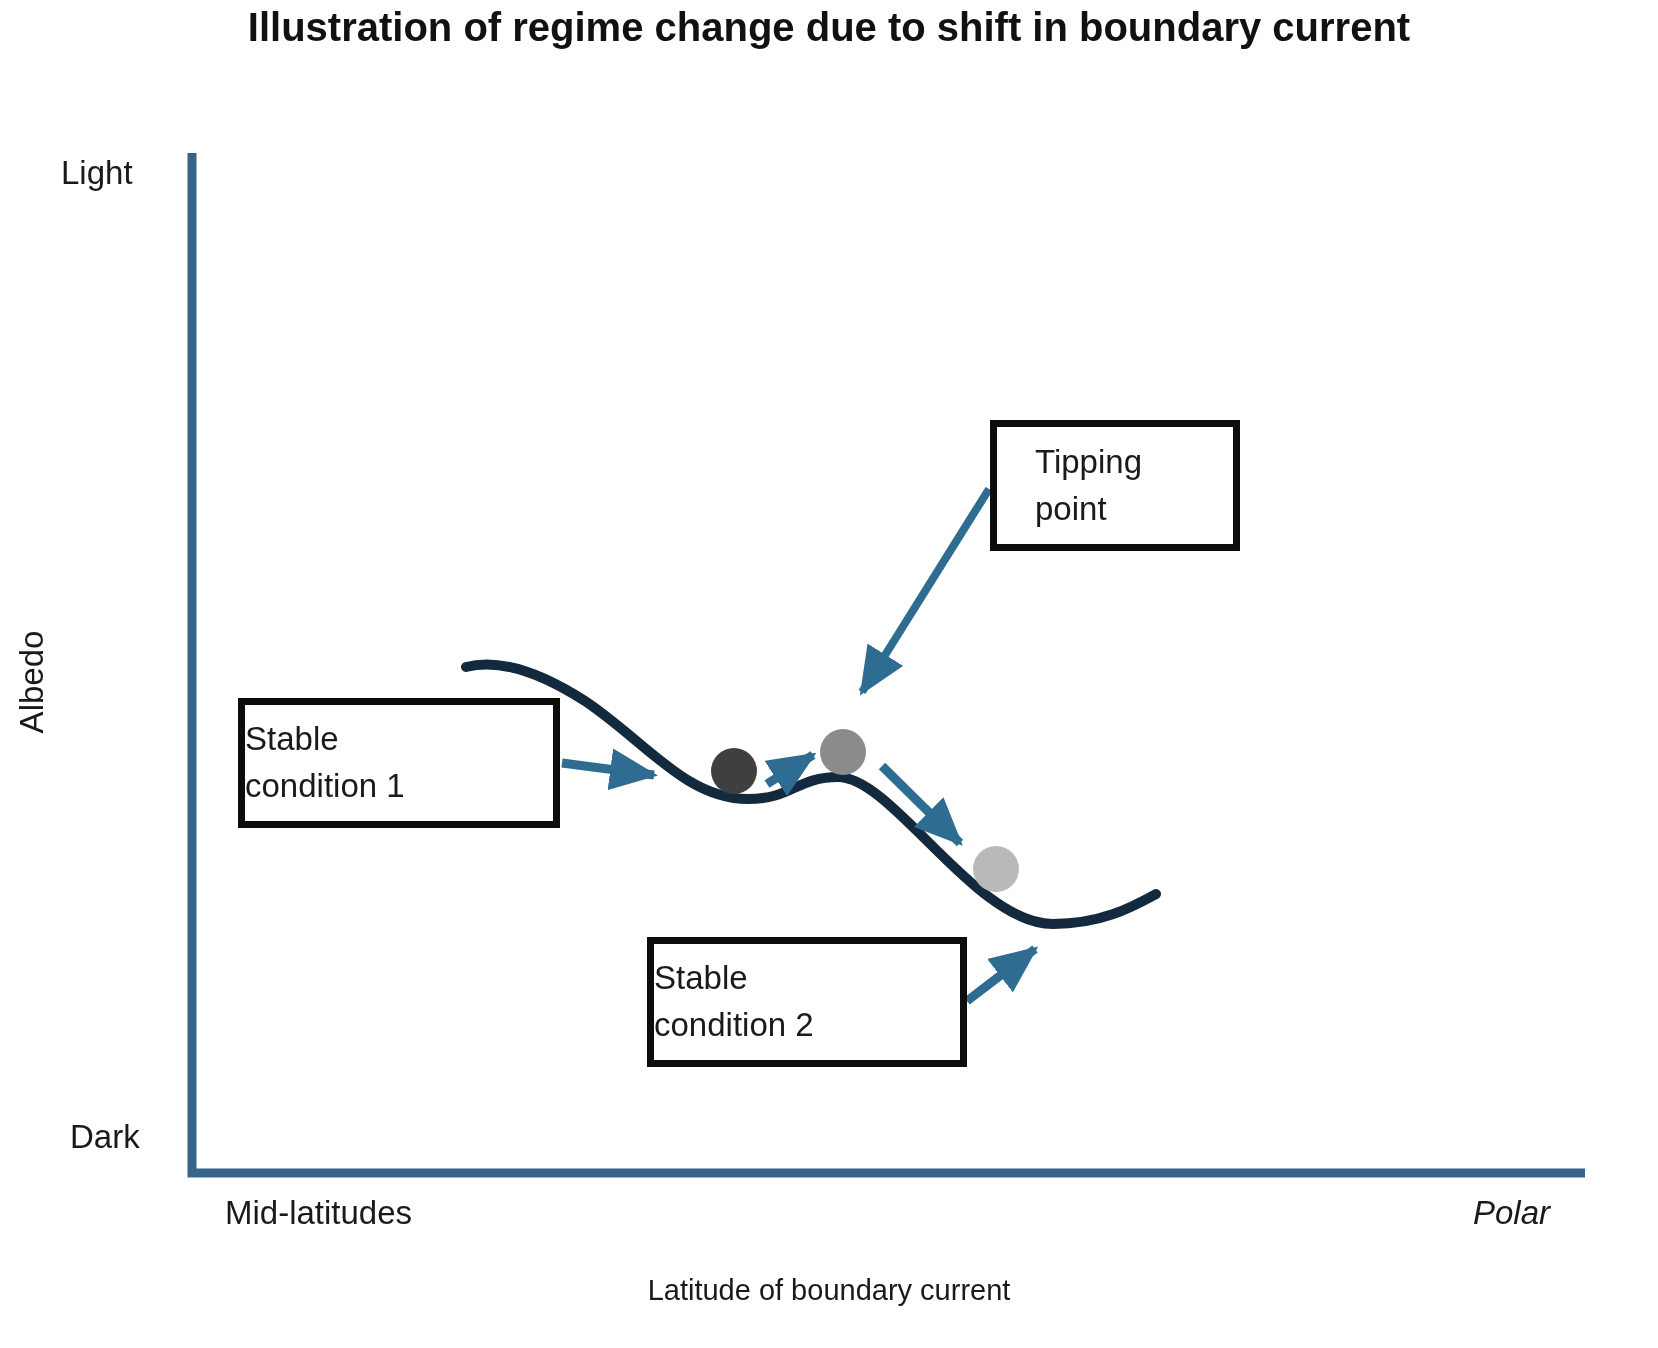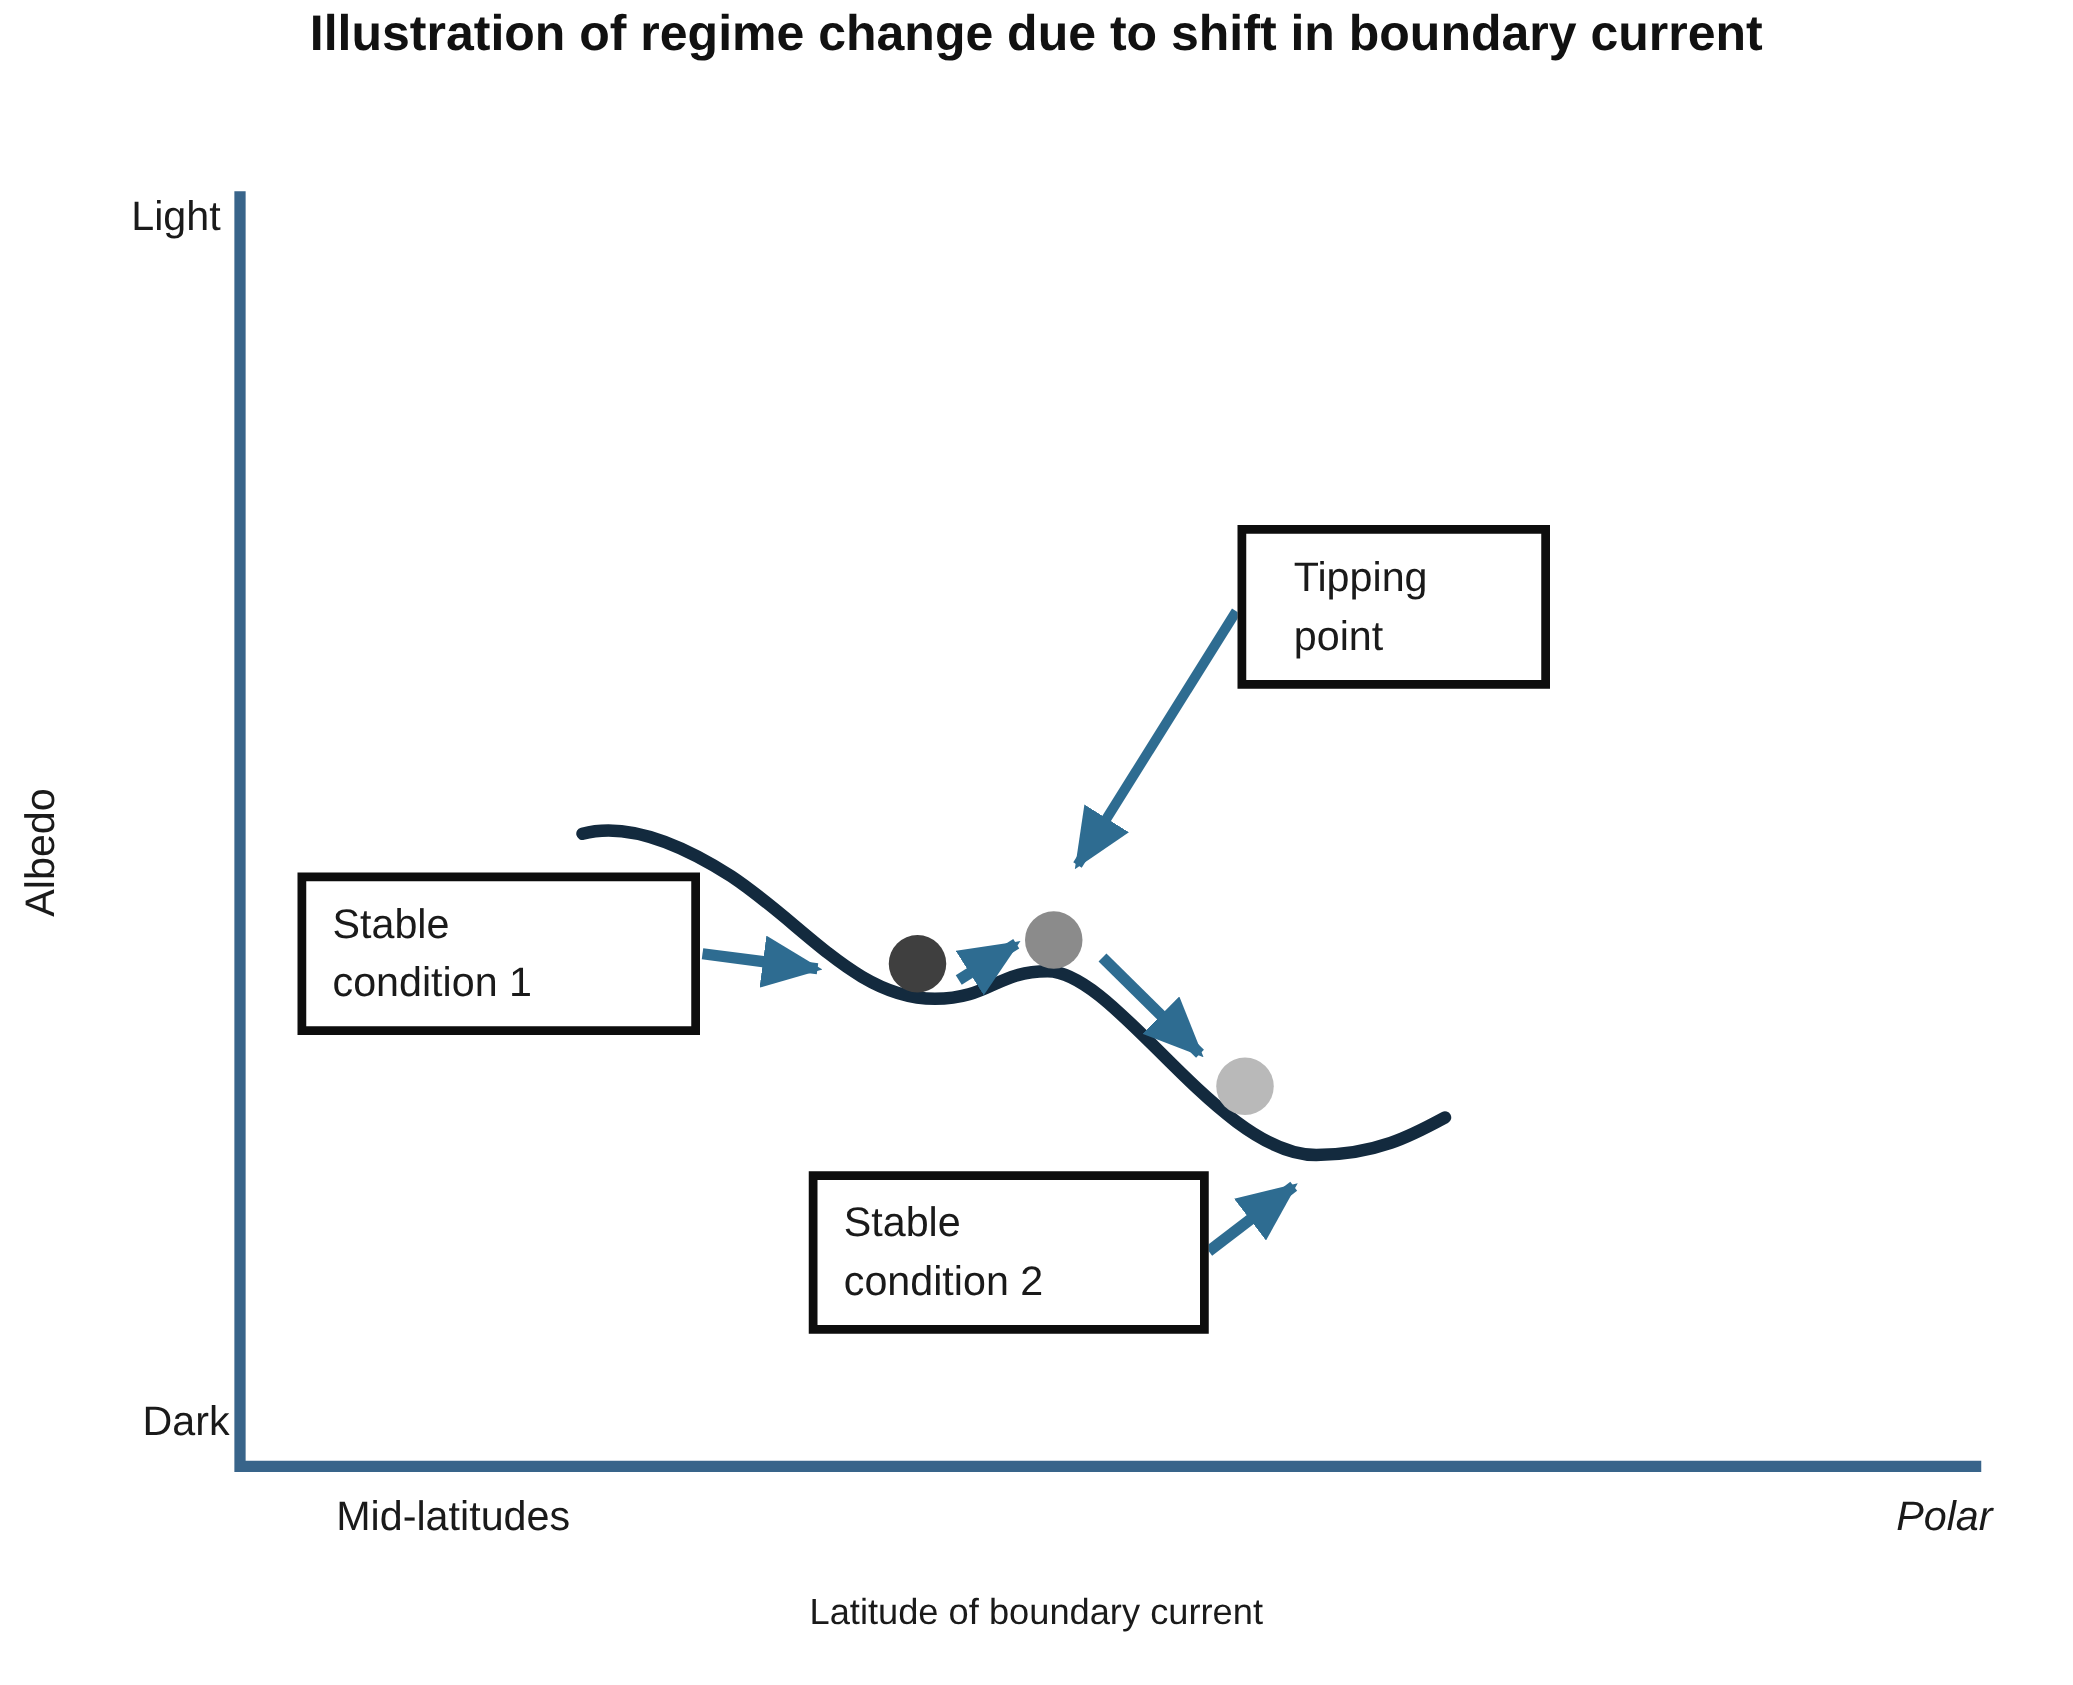--- a/index.html
+++ b/index.html
@@ -14,40 +14,39 @@
   .title{
     position:absolute;
     top:5px;left:0;right:0;
     text-align:center;
     font-size:40px;
     font-weight:700;
     color:#111111;
     letter-spacing:0px;
   }
   .plot-svg{position:absolute;left:0;top:0;}
-  .axis-label{position:absolute;font-size:33px;color:#1a1a1a;white-space:nowrap;margin-left:44px;}
+  .axis-label{position:absolute;font-size:33px;color:#1a1a1a;white-space:nowrap;}
   .ylabel-rot{
     position:absolute;
     left:32px;top:682px;
     transform:translate(-50%,-50%) rotate(-90deg);
     font-size:33px;color:#1a1a1a;white-space:nowrap;
   }
   .xlabel-main{
     position:absolute;
     top:1274px;left:0;right:0;
     text-align:center;
     font-size:29px;color:#1a1a1a;
   }
   .callout{
     position:absolute;
     background:#ffffff;
     border:7px solid #0d0d0d;
     box-sizing:border-box;
     display:flex;flex-direction:column;justify-content:center;
-    padding-left:21px;
     font-size:33px;line-height:1.42;color:#1a1a1a;
   }
   .box-stable1{left:238px;top:698px;width:322px;height:130px;}
   .box-stable2{left:647px;top:937px;width:320px;height:130px;}
   .box-tipping{left:990px;top:420px;width:250px;height:131px;padding-left:38px;}
 </style>
 </head>
 <body>
 
 <div class="stage">

